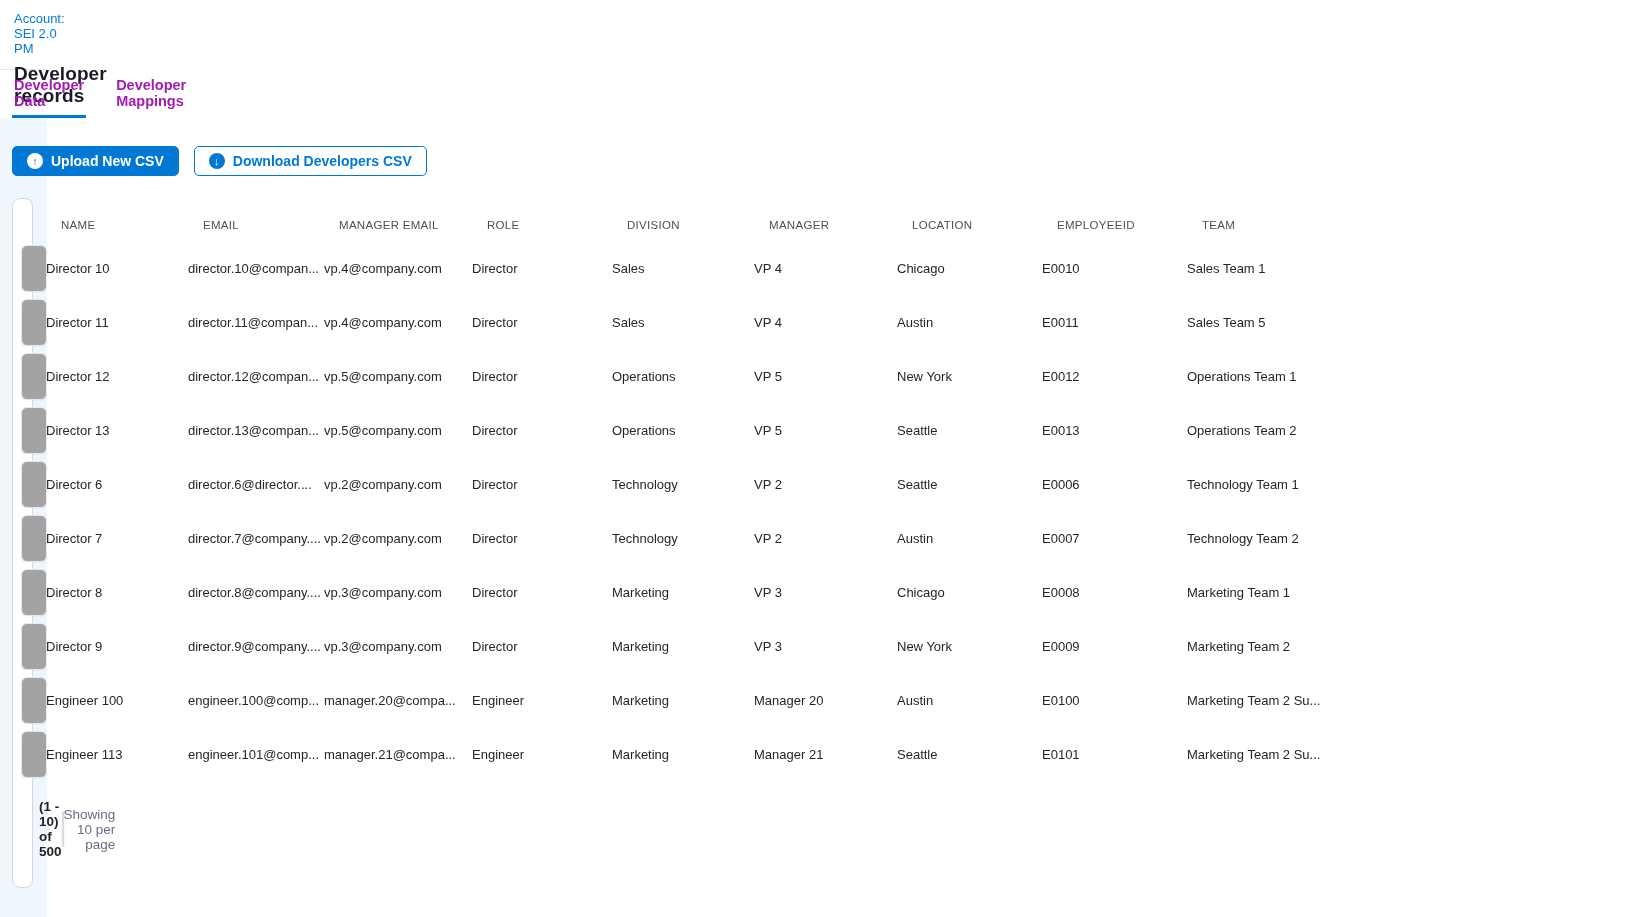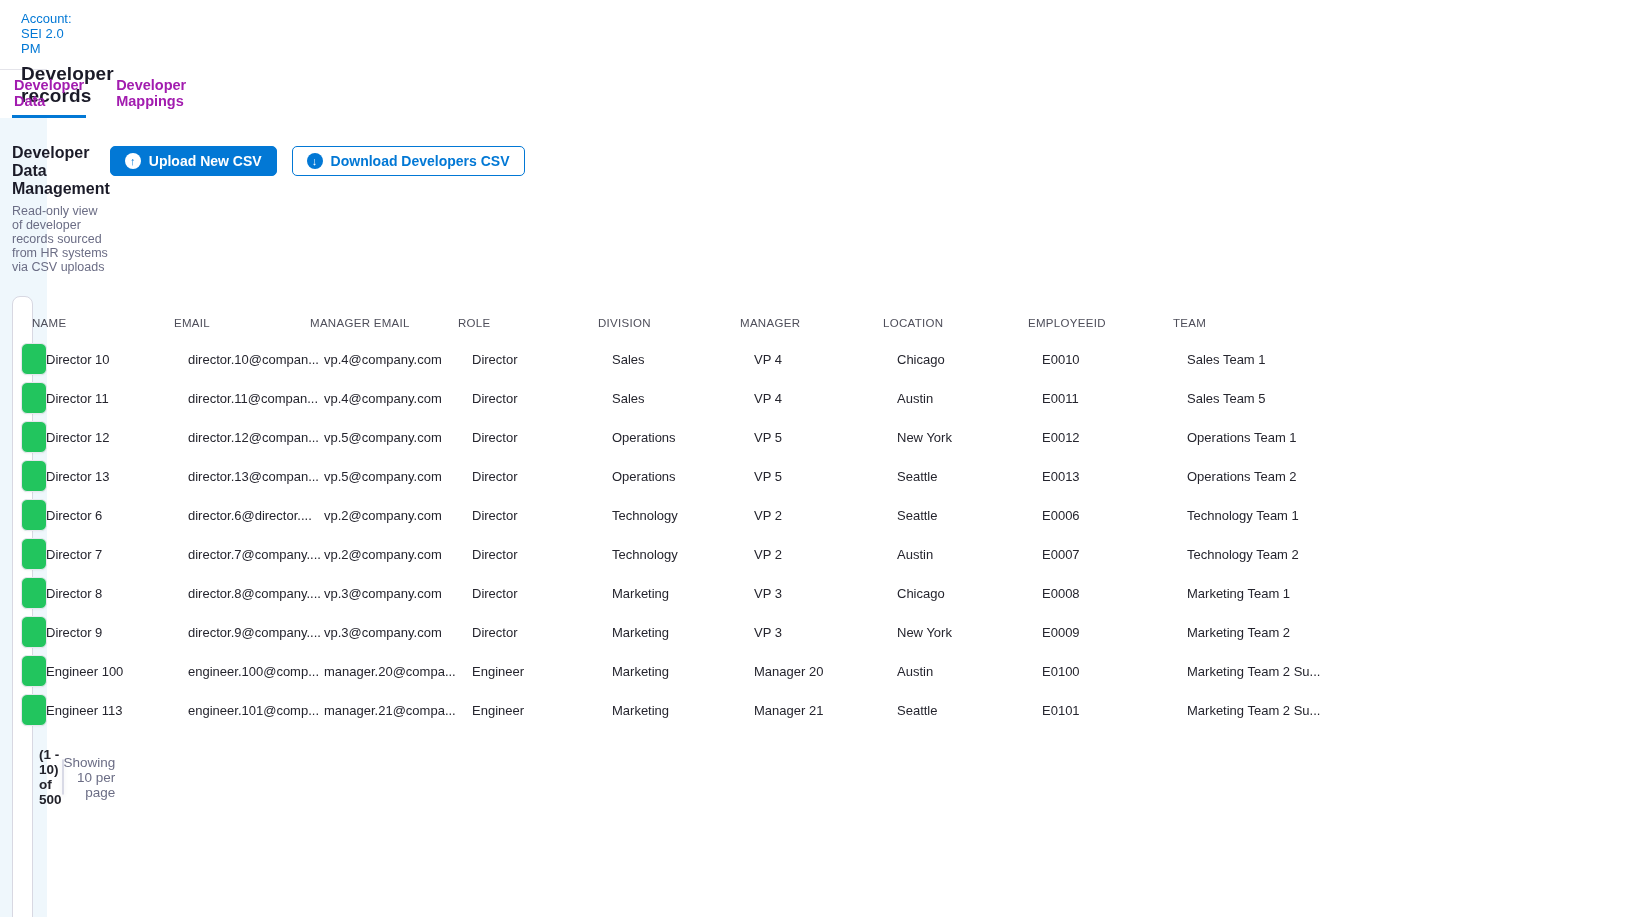--- a/index.html
+++ b/index.html
@@ -9,21 +9,21 @@
     background: #ffffff;
     color: #22222a;
     overflow: hidden;
   }
 
   
   .topbar {
     height: 70px;
     background: #ffffff;
     border-bottom: 1px solid #e4e4ea;
-    padding: 11px 0 0 21px;
+    padding: 11px 0 0 14px;
   }
   .account-link {
     display: inline-block;
     color: #0278d5;
     font-size: 13px;
     text-decoration: none;
     margin-bottom: 7px;
     cursor: pointer;
   }
   .page-title {
@@ -107,36 +107,36 @@
     border: 1px solid #d8d8e2;
     border-radius: 8px;
     height: 690px;
   }
   .grid-cols {
     display: grid;
     grid-template-columns: 142px 136px 148px 140px 142px 143px 145px 145px 140px minmax(0,1fr);
     align-items: center;
   }
   .thead {
-    padding: 20px 8px 14px 19px;
+    padding: 20px 8px 14px 48px;
   }
   .th {
     font-size: 11.5px;
     font-weight: 500;
     letter-spacing: .3px;
     color: #4e4e5a;
     text-transform: uppercase;
     white-space: nowrap;
     overflow: hidden;
   }
   .tbody { padding: 0 0 2px 0; }
   .row {
     margin: 0 8px 7px 8px;
-    height: 32px;
-    background: #22c55e;
+    height: 47px;
+    background: #a3a3a3;
     border: 1px solid #e7e7ee;
     border-radius: 6px;
     box-shadow: 0 1px 2px rgba(40,41,61,.04);
     padding-left: 24px;
   }
   .td {
     font-size: 13px;
     color: #25252e;
     white-space: nowrap;
     overflow: hidden;
@@ -185,24 +185,20 @@
   </header>
 
   <nav class="tabs">
     <div class="tab active">Developer Data</div>
     <div class="tab">Developer Mappings</div>
   </nav>
 
   <main class="content">
 
     <div class="section-head">
-      <div>
-        <h2 class="section-title">Developer Data Management</h2>
-        <p class="section-subtitle">Read-only view of developer records sourced from HR systems via CSV uploads</p>
-      </div>
       <div class="actions">
         <button class="btn btn-primary">
           <span class="icon-circle">↑</span>
           <span>Upload New CSV</span>
         </button>
         <button class="btn btn-outline">
           <span class="icon-circle">↓</span>
           <span>Download Developers CSV</span>
         </button>
       </div>

